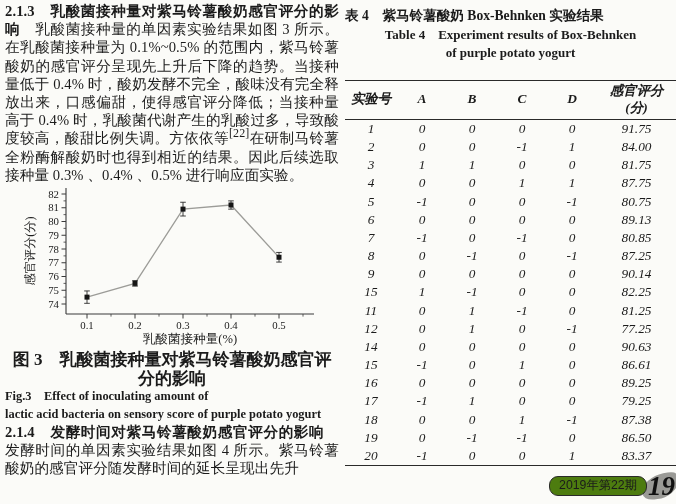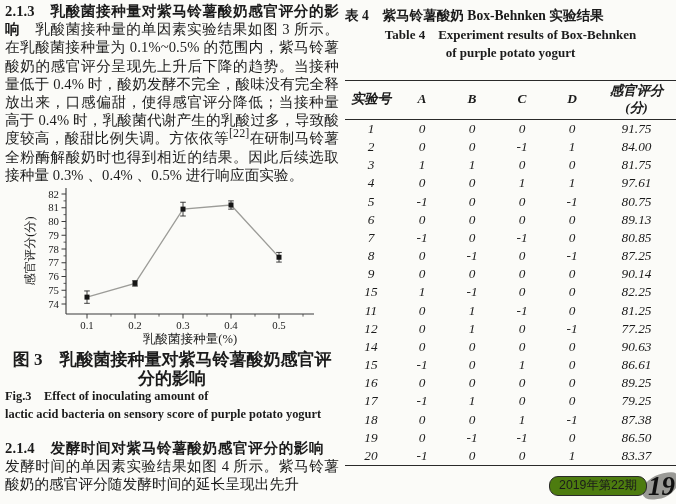--- a/index.html
+++ b/index.html
@@ -13,21 +13,21 @@
   .col-right{position:absolute;left:345px;top:6px;width:331px;}
   .para{
     font-size:14.6px;line-height:18.2px;text-align:justify;
     text-justify:inter-ideograph;letter-spacing:0.1px;
   }
   .para b{font-weight:bold;}
   .para sup{font-size:12px;line-height:0;}
   .chart-wrap{margin:1px 0 2px 16px;width:302px;height:162px;}
   .caption-cn{text-align:center;font-weight:bold;font-size:17px;line-height:19px;margin-top:3px;}
   .caption-en{text-align:left;font-weight:bold;font-size:12.4px;line-height:17.5px;}
-  .para-214{margin-top:16px;}
+  .para-214{margin-top:0;}
   .tbl-title-cn{text-align:left;font-weight:bold;font-size:13.6px;line-height:20px;}
   .tbl-title-en{text-align:center;font-weight:bold;font-size:13px;line-height:17.5px;}
   table.exp{
     width:100%;border-collapse:collapse;margin-top:19px;
     font-size:13.2px;
     border-top:1.6px solid #2a2a2a;border-bottom:1.6px solid #2a2a2a;font-style:italic;
   }
   table.exp th{
     font-weight:bold;text-align:center;padding:2px 0 3px 0;
     line-height:16.5px;white-space:pre-line;vertical-align:middle;
@@ -194,21 +194,21 @@
             <td>0</td>
             <td>0</td>
             <td>81.75</td>
           </tr>
           <tr>
             <td>4</td>
             <td>0</td>
             <td>0</td>
             <td>1</td>
             <td>1</td>
-            <td>97.61</td>
+            <td>87.75</td>
           </tr>
           <tr>
             <td>5</td>
             <td>-1</td>
             <td>0</td>
             <td>0</td>
             <td>-1</td>
             <td>80.75</td>
           </tr>
           <tr>

